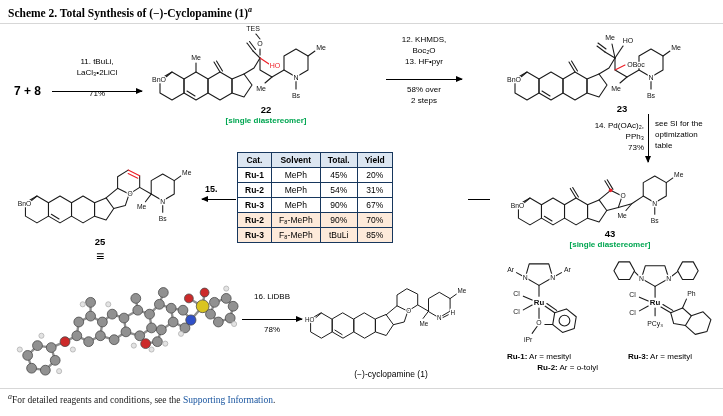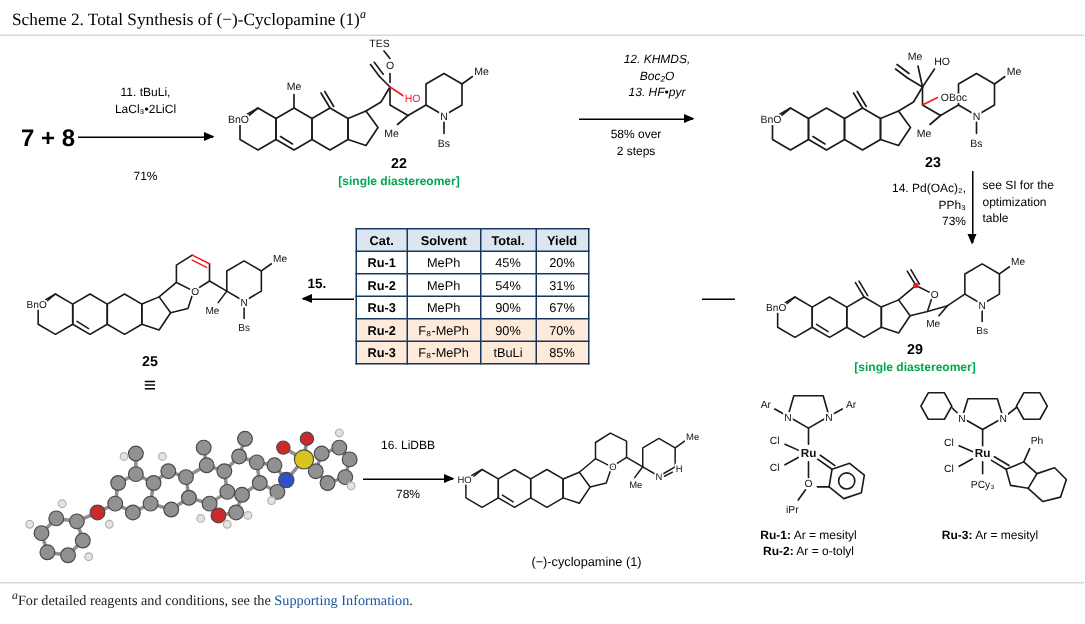--- a/index.html
+++ b/index.html
@@ -1,31 +1,31 @@
 <!DOCTYPE html>
 <html><head>
 <meta charset="utf-8">
 <style>
   * { margin:0; padding:0; box-sizing:border-box; }
   body { background:#ffffff; font-family:"Liberation Sans", sans-serif; }
   .page { position:relative; width:723px; height:416px; background:#fff; overflow:hidden; }
 
   .scheme-title { position:absolute; left:8px; top:5px; font-family:"Liberation Serif", serif;
-                  font-size:11.5px; font-weight:normal; color:#000; }
+                  font-size:11.5px; font-weight:bold; color:#000; }
   .scheme-title sup { font-style:italic; font-size:8px; }
 
   .rule { position:absolute; left:0; width:723px; height:1px; background:#d7d7d7; }
 
   .rg   { position:absolute; font-size:8px; line-height:11px; text-align:center; color:#000; }
   .rg.right { text-align:right; }
   .rg.left  { text-align:left; }
   .rg.ital  { }
   .cnum  { position:absolute; font-weight:bold; font-size:9.5px; text-align:center; color:#000; }
   .gnote { position:absolute; color:#00a651; font-weight:bold; font-size:8px; text-align:center; }
-  .react { position:absolute; font-weight:bold; font-size:16px; color:#000; }
+  .react { position:absolute; font-weight:bold; font-size:12px; color:#000; }
   .equiv { position:absolute; font-size:14px; font-weight:bold; text-align:center; color:#000; }
 
   
   .ar-r { position:absolute; height:0; border-top:1.2px solid #000; }
   .ar-r::after { content:""; position:absolute; right:-1px; top:-4.4px; width:0; height:0;
                  border-left:7px solid #000; border-top:3.6px solid transparent; border-bottom:3.6px solid transparent; }
   .ar-l { position:absolute; height:0; border-top:1.2px solid #000; }
   .ar-l::before { content:""; position:absolute; left:-1px; top:-4.4px; width:0; height:0;
                  border-right:7px solid #000; border-top:3.6px solid transparent; border-bottom:3.6px solid transparent; }
   .ar-d { position:absolute; width:0; border-left:1.2px solid #000; }
@@ -72,21 +72,21 @@
   <div class="rule" style="top:23px;"></div>
   <div class="rule" style="top:388px;"></div>
 
   <div class="react" style="left:14px; top:84px;">7 + 8</div>
 
   <div class="rg" style="left:48px; top:56px; width:98px;">
     <div>11. tBuLi,</div>
     <div>LaCl₃•2LiCl</div>
   </div>
   <div class="ar-r" style="left:52px; top:91px; width:90px;"></div>
-  <div class="rg" style="left:48px; top:112px; width:98px;">71%</div>
+  <div class="rg" style="left:48px; top:88px; width:98px;">71%</div>
 
   <svg style="position:absolute; left:150px; top:22px;" width="192" height="100" viewBox="0 0 192 100">
     <g class="sk">
       <path d="M10,57 L10,71 L22,78 L34,71 L34,57 L22,50 Z"></path>
       <path d="M34,57 L34,71 L46,78 L58,71 L58,57 L46,50 Z"></path>
       <path d="M58,57 L58,71 L70,78 L82,71 L82,57 L70,50 Z"></path>
       <path d="M82,57 L82,71 L94,75 L102,63 L94,52 Z"></path>
       <path d="M37,69 L45,74"></path>
       <path d="M16,55 L22,50"></path>
       <path d="M70,50 L64,40"></path>
@@ -111,21 +111,21 @@
     <text class="atom" x="46" y="38" text-anchor="middle">Me</text>
     <text class="atom" x="111" y="69" text-anchor="middle">Me</text>
     <text class="atom" x="171" y="28" text-anchor="middle">Me</text>
     <text class="atom" x="9" y="60" text-anchor="middle">BnO</text>
     <text class="atom" x="146" y="58" text-anchor="middle">N</text>
     <text class="atom" x="146" y="76" text-anchor="middle">Bs</text>
   </svg>
   <div class="cnum" style="left:228px; top:104px; width:76px;">22</div>
   <div class="gnote" style="left:174px; top:116px; width:184px;">[single diastereomer]</div>
 
-  <div class="rg" style="left:388px; top:34px; width:100px;font-style:italic;">
+  <div class="rg" style="left:374px; top:34px; width:100px;">
     <div>12. KHMDS,</div>
     <div>Boc₂O</div>
     <div>13. HF•pyr</div>
   </div>
   <div class="ar-r" style="left:386px; top:79px; width:76px;"></div>
   <div class="rg" style="left:374px; top:84px; width:100px;">
     <div>58% over</div>
     <div>2 steps</div>
   </div>
 
@@ -195,21 +195,21 @@
       <path d="M164,34 L171,29"></path>
     </g>
     <circle cx="106" cy="42" r="1.9" fill="#ed1c24" stroke="none"></circle>
     <text class="atom" x="119" y="50.5" text-anchor="middle">O</text>
     <text class="atom" x="118" y="71" text-anchor="middle">Me</text>
     <text class="atom" x="177" y="28" text-anchor="middle">Me</text>
     <text class="atom" x="9" y="60" text-anchor="middle">BnO</text>
     <text class="atom" x="152" y="58" text-anchor="middle">N</text>
     <text class="atom" x="152" y="76" text-anchor="middle">Bs</text>
   </svg>
-  <div class="cnum" style="left:578px; top:228px; width:64px;">29</div>
+  <div class="cnum" style="left:578px; top:228px; width:64px;">43</div>
   <div class="gnote" style="left:528px; top:240px; width:164px;">[single diastereomer]</div>
 
   <div class="hline" style="left:468px; top:199px; width:22px;"></div>
   <div class="ar-l" style="left:202px; top:199px; width:34px;"></div>
   <div class="rg left" style="left:205px; top:184px; width:30px; font-weight:bold; font-size:9px;">15.</div>
 
   <table class="opt-table">
     <thead>
       <tr>
         <th>Cat.</th>
@@ -440,21 +440,21 @@
     <text class="atom" x="74" y="25" text-anchor="middle">N</text>
     <text class="atom" x="31" y="16" text-anchor="middle">Ar</text>
     <text class="atom" x="89" y="16" text-anchor="middle">Ar</text>
     <text class="atom ru-t" x="60" y="50" text-anchor="middle">Ru</text>
     <text class="atom" x="37" y="41" text-anchor="middle">Cl</text>
     <text class="atom" x="37" y="59" text-anchor="middle">Cl</text>
     <text class="atom" x="60" y="70" text-anchor="middle">O</text>
     <text class="atom" x="49" y="88" text-anchor="middle">iPr</text>
   </svg>
   <div class="cat-cap" style="left:480px; top:352px; width:118px;"><b>Ru-1:</b><span> Ar = mesityl</span></div>
-  <div class="cat-cap" style="left:480px; top:363px; width:118px;"><b>Ru-2:</b><span> Ar = o-tolyl</span></div>
+  <div class="cat-cap" style="left:480px; top:363px; width:118px;text-align:right;"><b>Ru-2:</b><span> Ar = o-tolyl</span></div>
 
   <svg style="position:absolute; left:600px; top:256px;" width="118" height="96" viewBox="0 0 118 98">
     <g class="sk">
       <path d="M45,10 L65,10 L69,23 L55,31 L41,23 Z"></path>
       <path d="M13,15 L18,6 L29,6 L34,15 L29,24 L18,24 Z"></path>
       <path d="M41,23 L34,16"></path>
       <path d="M78,15 L83,6 L94,6 L99,15 L94,24 L83,24 Z"></path>
       <path d="M69,23 L78,16"></path>
       <path d="M55,31 L55,42"></path>
       <path d="M48,46 L39,42"></path>

